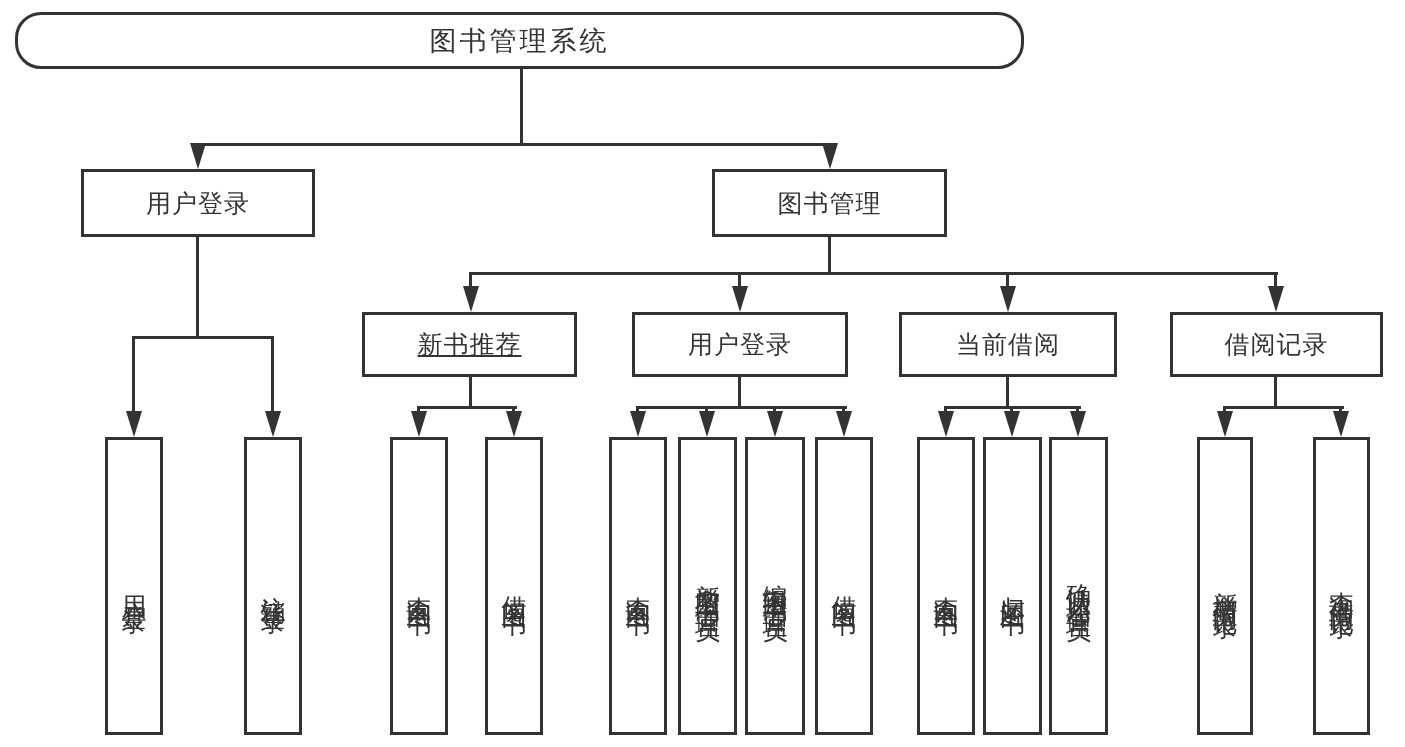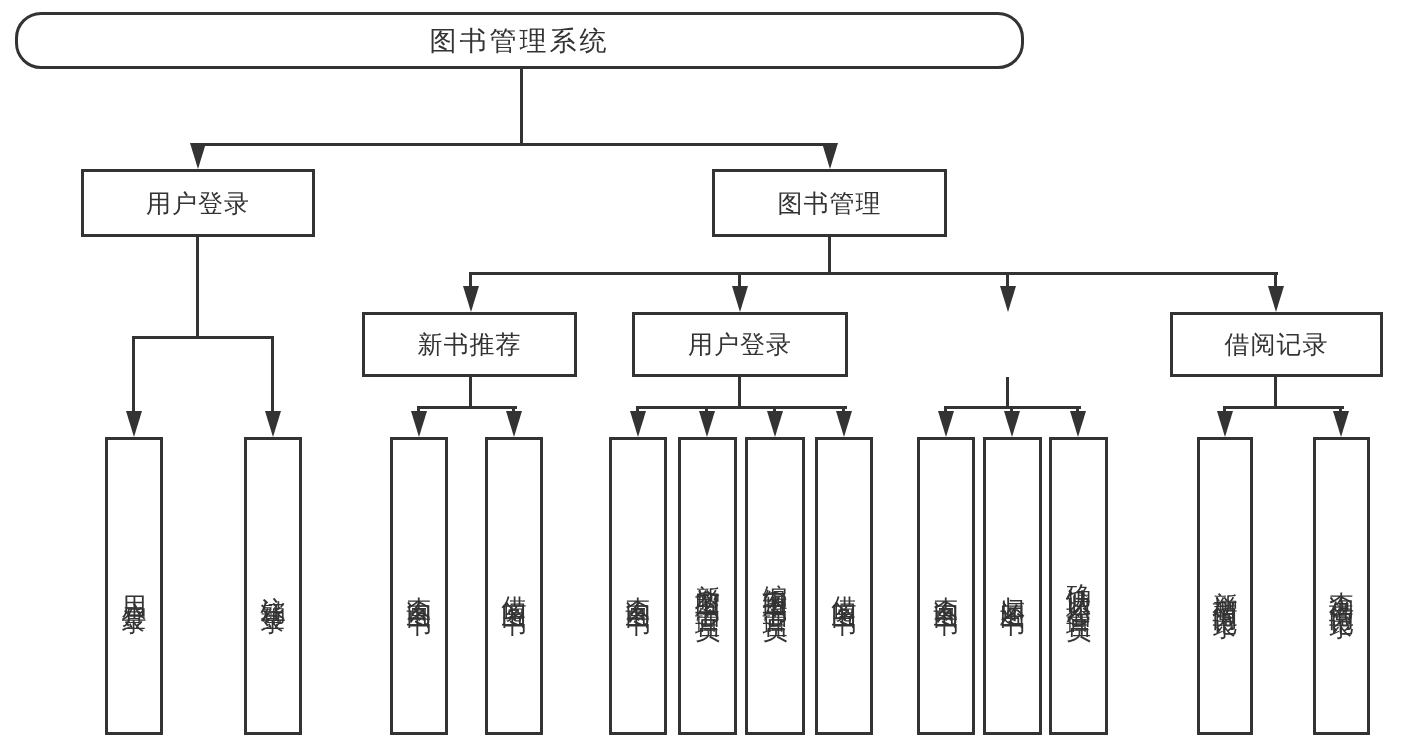--- a/index.html
+++ b/index.html
@@ -113,25 +113,28 @@
     <span class="root-label">图书管理系统</span>
   </div>
 
   <div class="box" style="left:81px;top:169px;width:234px;height:68px;">
     <span class="h-label">用户登录</span>
   </div>
   <div class="box" style="left:712px;top:169px;width:235px;height:68px;">
     <span class="h-label">图书管理</span>
   </div>
 
-  <div class="box" style="left:362px;top:312px;width:215px;height:65px;">
+  <div class="box" style="left:362px;top:312px;width:215px;height:65px;text-decoration:underline;">
     <span class="h-label">新书推荐</span>
   </div>
   <div class="box" style="left:632px;top:312px;width:216px;height:65px;">
     <span class="h-label">用户登录</span>
+  </div>
+  <div class="box" style="left:899px;top:312px;width:218px;height:65px;">
+    <span class="h-label">当前借阅</span>
   </div>
   <div class="box" style="left:1170px;top:312px;width:213px;height:65px;">
     <span class="h-label">借阅记录</span>
   </div>
 
   <div class="box leaf" style="left:105px;top:437px;width:58px;height:298px;">
     <span>用户登录</span>
   </div>
   <div class="box leaf" style="left:244px;top:437px;width:58px;height:298px;">
     <span>注销登录</span>

